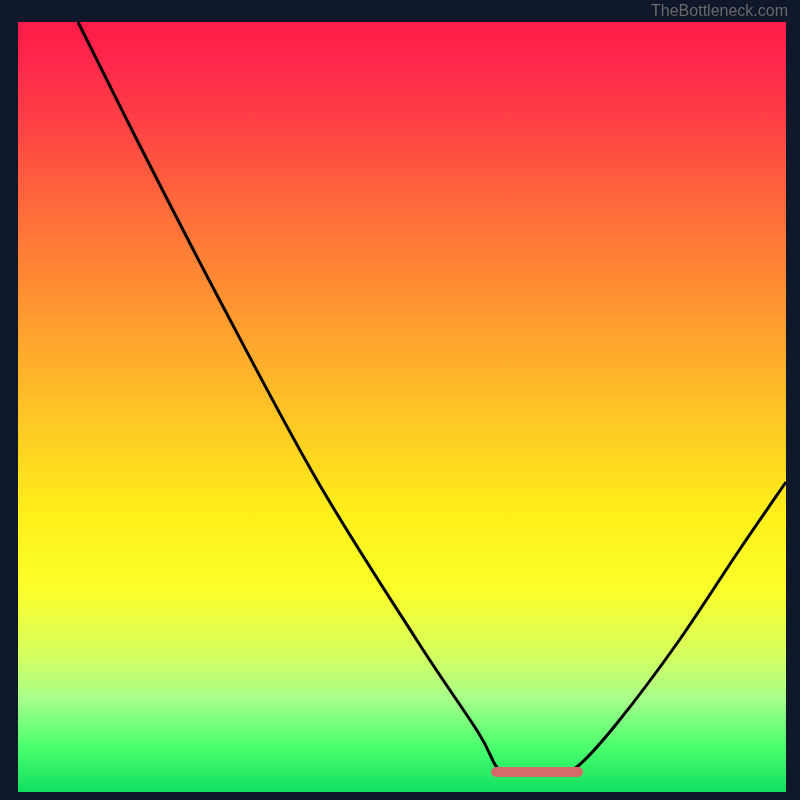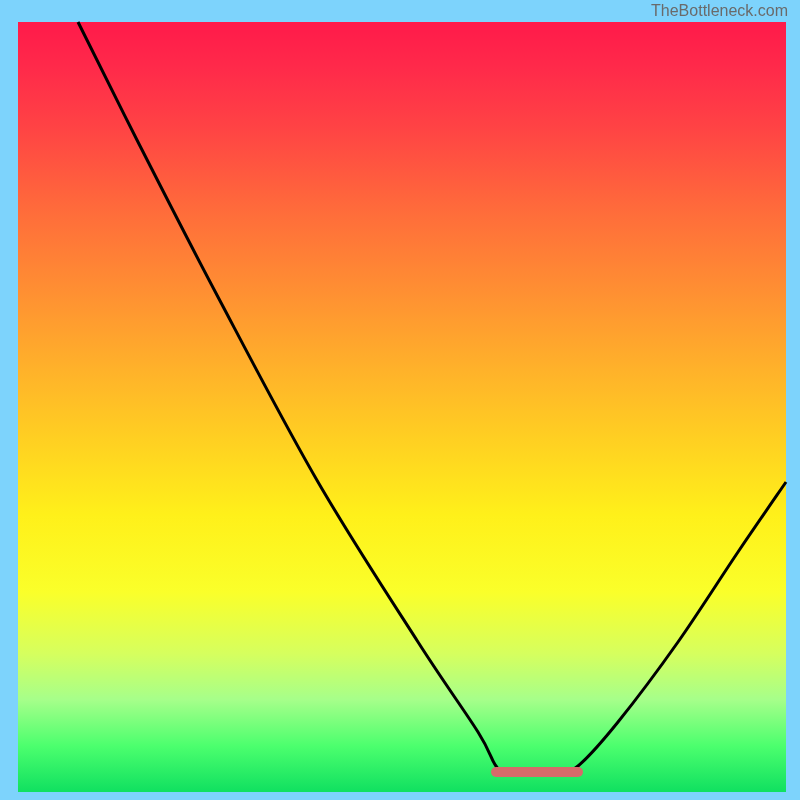--- a/index.html
+++ b/index.html
@@ -1,16 +1,16 @@
 <!DOCTYPE html>
 <html><head>
 <meta charset="utf-8">
 <style>
 html,body{margin:0;padding:0;width:800px;height:800px;background:#000;overflow:hidden}
-.wrap{position:relative;width:800px;height:800px;background:#7dd3fc}
+.wrap{position:relative;width:800px;height:800px;background:#0f172a}
 .plot{position:absolute;left:18px;top:22px;width:768px;height:770px;
 background:linear-gradient(to bottom,
 #ff1a4a 0%,
 #ff2a4a 6%,
 #ff4444 14%,
 #ff6a3b 24%,
 #ff8c33 34%,
 #ffae2b 44%,
 #ffcf22 54%,
 #fff01a 64%,

